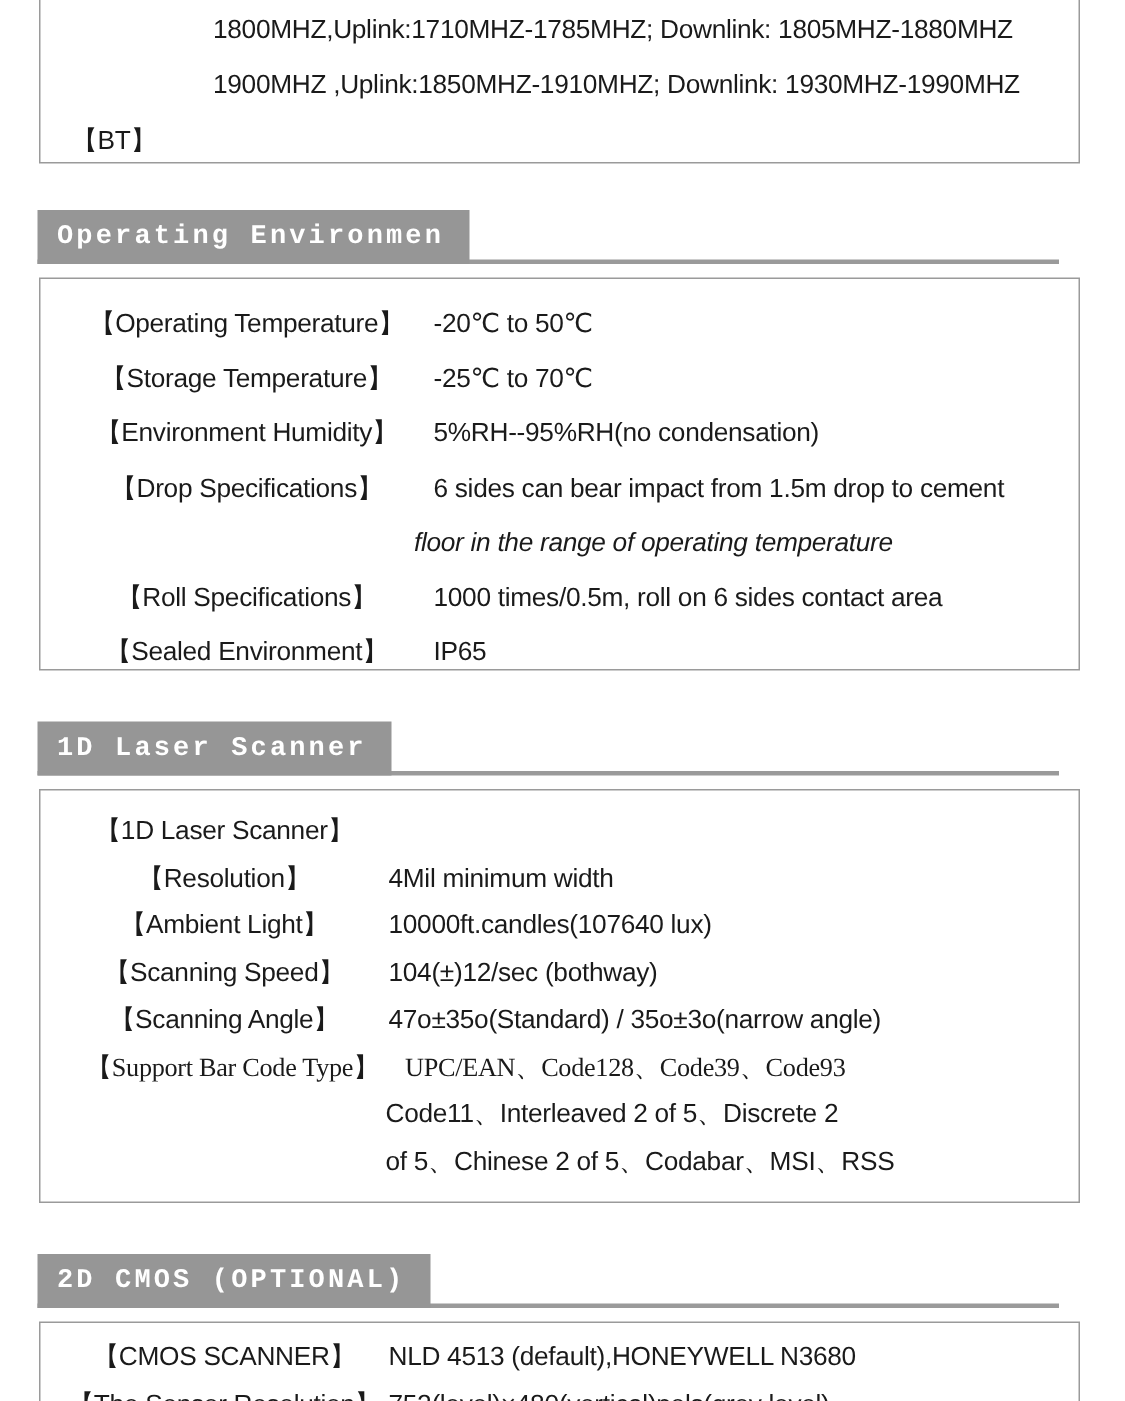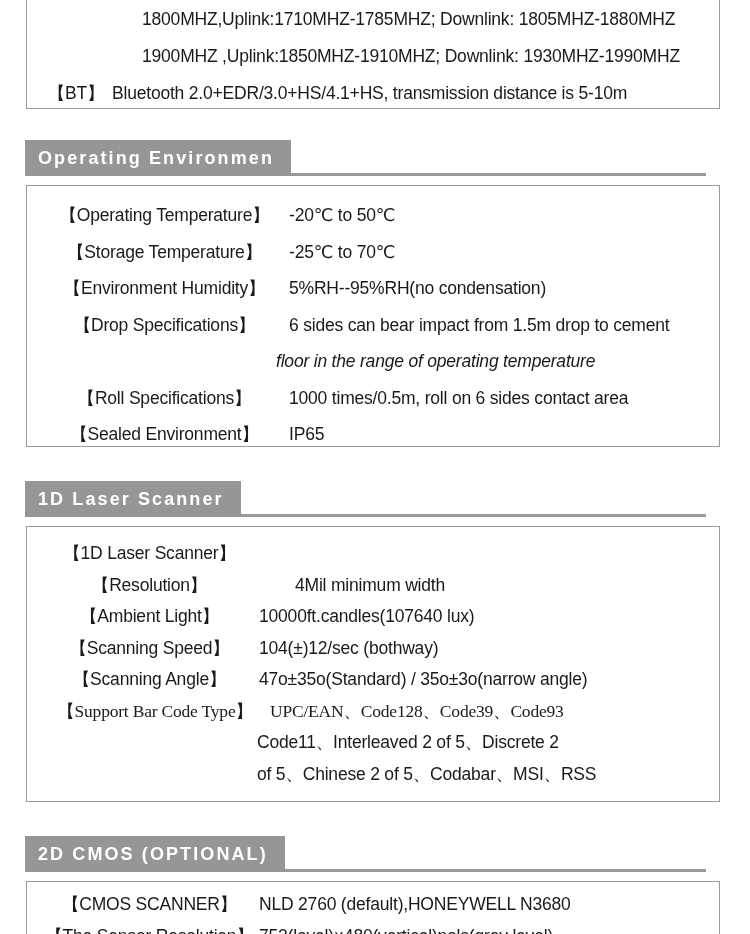--- a/index.html
+++ b/index.html
@@ -52,20 +52,21 @@
     font-size: 17.5px;
     letter-spacing: -0.2px;
   }
 
   
   .section-header {
     position: absolute;
     left: 25px;
     height: 36px;
     right: 44px;
+    font-family: Liberation Mono, monospace;
   }
   .section-header .rule {
     position: absolute;
     left: 0;
     right: 0;
     bottom: 0;
     height: 3px;
     background: #9a9a9a;
   }
   .section-header .tab {
@@ -119,21 +120,20 @@
 
   <div class="spec-box" id="box-wireless">
     <div class="spec-row indent-line" style="padding-top:86px;">
       <span class="spec-value">1800MHZ,Uplink:1710MHZ-1785MHZ;  Downlink: 1805MHZ-1880MHZ</span>
     </div>
     <div class="spec-row indent-line" style="padding-top:19px;">
       <span class="spec-value">1900MHZ ,Uplink:1850MHZ-1910MHZ;  Downlink: 1930MHZ-1990MHZ</span>
     </div>
     <div class="spec-row" style="padding-top:20px;">
       <span class="spec-label" style="width:72px;">【BT】</span>
-      <span class="spec-value">Bluetooth 2.0+EDR/3.0+HS/4.1+HS, transmission distance is 5-10m</span>
     </div>
   </div>
 
   <div class="section-header" id="hdr-operating">
     <div class="rule"></div>
     <div class="tab">Operating Environmen</div>
   </div>
 
   <div class="spec-box" id="box-operating">
     <div class="spec-row" style="padding:21px 0 0 13px;">
@@ -167,21 +167,21 @@
 
   <div class="section-header" id="hdr-laser">
     <div class="rule"></div>
     <div class="tab">1D Laser Scanner</div>
   </div>
 
   <div class="spec-box" id="box-laser">
     <div class="spec-row" style="padding:18px 0 0 13px;flex-direction:column;">
       <span class="spec-label w-label-219">【1D Laser Scanner】</span>
     </div>
-    <div class="spec-row" style="padding:14px 0 0 13px;gap:36px;">
+    <div class="spec-row" style="padding:14px 0 0 13px;">
       <span class="spec-label w-label-219">【Resolution】</span>
       <span class="spec-value">4Mil minimum width</span>
     </div>
     <div class="spec-row" style="padding:14px 0 0 13px;">
       <span class="spec-label w-label-219">【Ambient Light】</span>
       <span class="spec-value">10000ft.candles(107640 lux)</span>
     </div>
     <div class="spec-row" style="padding:14px 0 0 13px;">
       <span class="spec-label w-label-219">【Scanning Speed】</span>
       <span class="spec-value">104(±)12/sec (bothway)</span>
@@ -203,21 +203,21 @@
   </div>
 
   <div class="section-header" id="hdr-cmos">
     <div class="rule"></div>
     <div class="tab">2D CMOS (OPTIONAL)</div>
   </div>
 
   <div class="spec-box" id="box-cmos">
     <div class="spec-row" style="padding:14px 0 0 13px;">
       <span class="spec-label w-label-219">【CMOS SCANNER】</span>
-      <span class="spec-value">NLD 2760 (default),HONEYWELL N3680</span>
+      <span class="spec-value">NLD 4513 (default),HONEYWELL N3680</span>
     </div>
     <div class="spec-row" style="padding:14px 0 0 13px;">
       <span class="spec-label w-label-219">【The Sensor  Resolution】</span>
       <span class="spec-value">752(level)×480(vertical)pels(grey level)</span>
     </div>
   </div>
 
 </div>
 
 </body></html>

